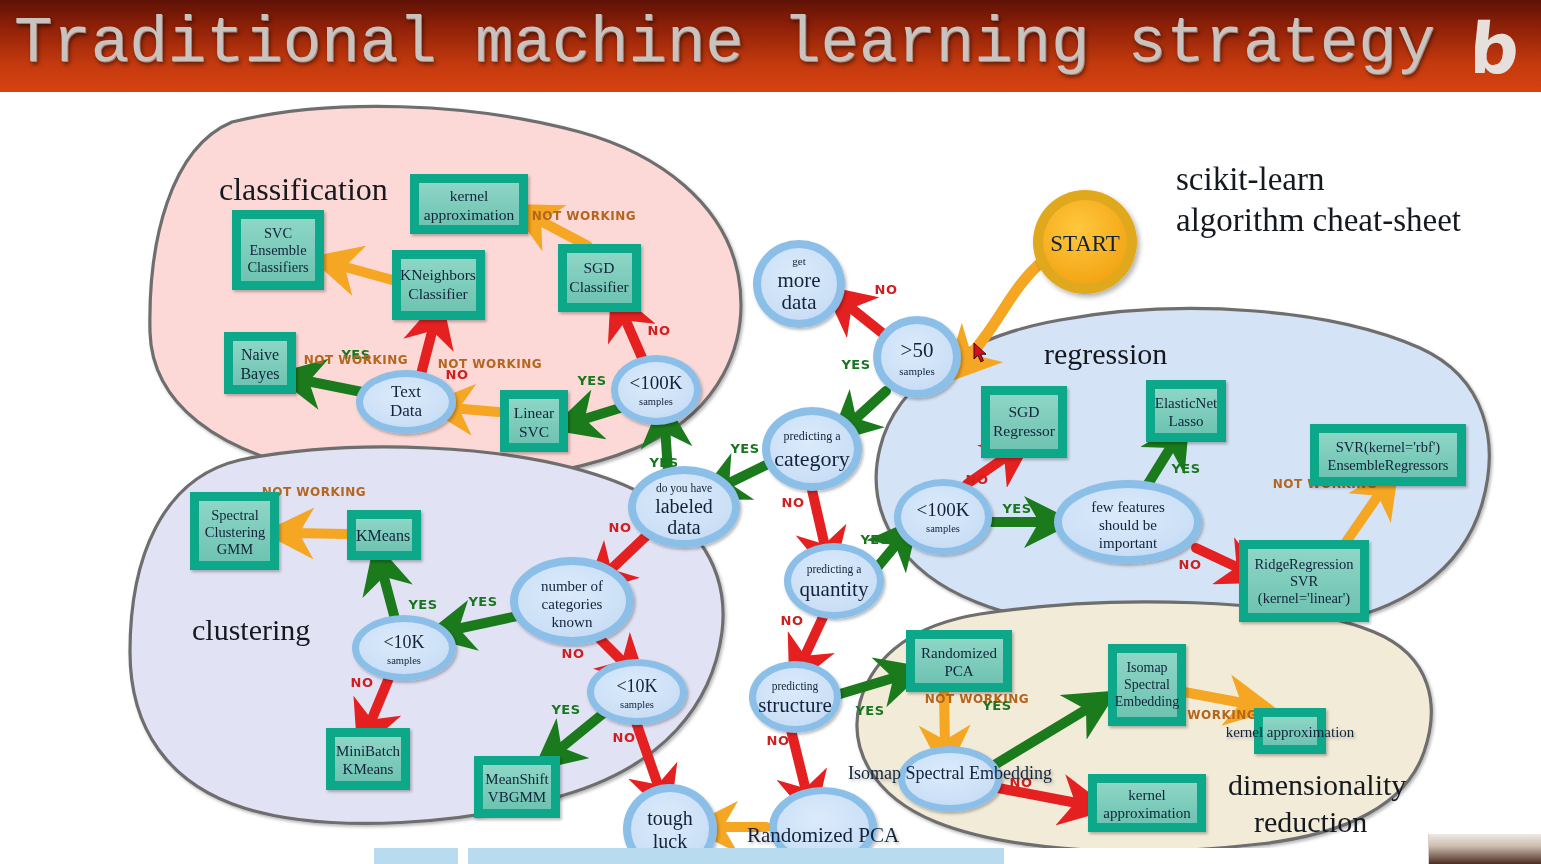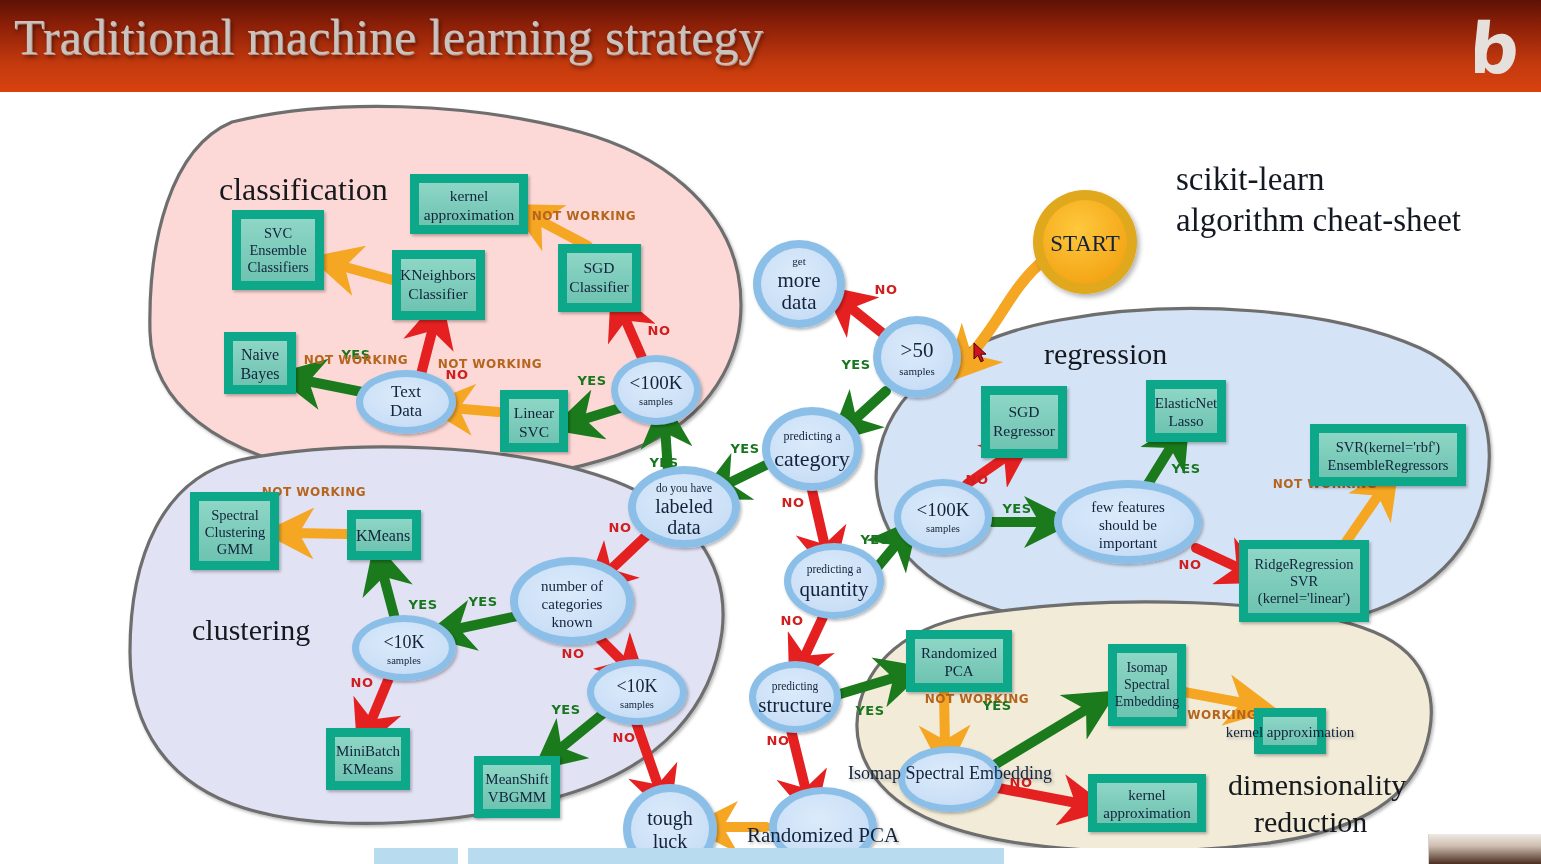--- a/index.html
+++ b/index.html
@@ -4,22 +4,22 @@
 <style>
   html,body{margin:0;padding:0;background:#ffffff;}
   body{width:1541px;height:864px;overflow:hidden;position:relative;
        font-family:"Liberation Serif", serif;}
 
   
   #header{position:absolute;left:0;top:0;width:1541px;height:92px;
           background:linear-gradient(to bottom,#5e1206 0%,#8d2008 28%,#c43a0e 70%,#d8420f 100%);
           overflow:hidden;}
   #header-title{position:absolute;left:14px;top:8px;
-          font-family:Liberation Serif, serif;
-          font-size:50px;font-weight:400;letter-spacing:0px;
+          font-family:Liberation Mono, monospace;
+          font-size:64px;font-weight:400;letter-spacing:0px;
           color:#c9c3c0;
           text-shadow:1px 1px 0 rgba(255,255,255,.45), 2px 3px 4px rgba(0,0,0,.55);}
   #header-logo{position:absolute;right:88px;top:28px;
           font-family:"DejaVu Sans", sans-serif;
           font-size:31px;font-weight:700;color:#ddd6d2;letter-spacing:3px;
           text-shadow:1px 2px 3px rgba(0,0,0,.5);}
   #header-bili{position:absolute;right:8px;top:18px;width:58px;height:62px;
           overflow:hidden;}
   #header-bili span{position:absolute;left:-6px;top:-10px;
           font-family:"DejaVu Sans", sans-serif;font-size:70px;font-weight:700;

